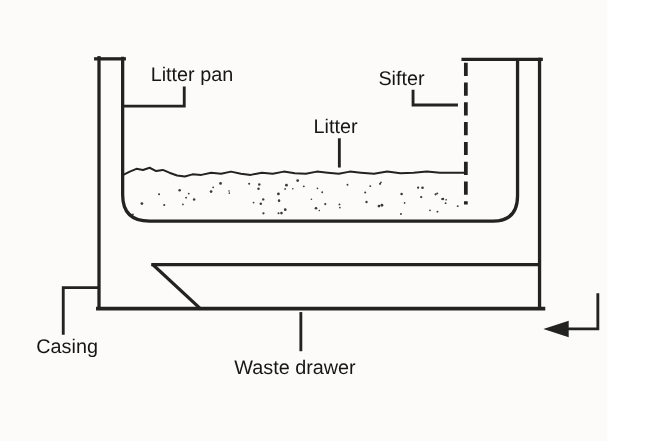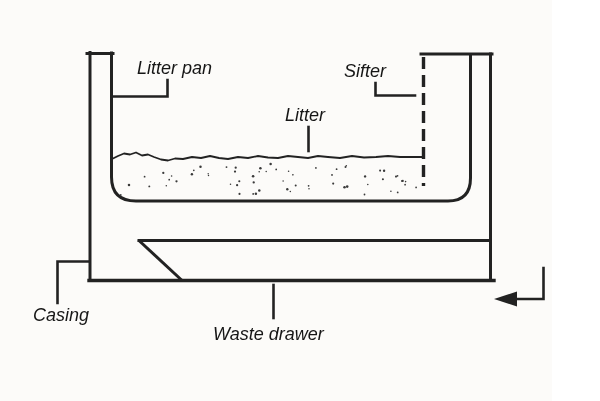--- a/index.html
+++ b/index.html
@@ -11,21 +11,20 @@
   body{
     width:600px;height:401px;
     font-family:"Liberation Sans",sans-serif;
     background:#ffffff;
   }
   .stage{
     position:relative;
     width:552px;height:401px;
     background:var(--bg);
     overflow:hidden;
-    font-style:italic;
   }
   .stage svg{position:absolute;left:0;top:0;}
   .structure{
     fill:none;
     stroke:var(--line);
     stroke-width:3;
     stroke-linecap:square;
   }
   .thick{stroke-width:3.4;}
   .leader{

